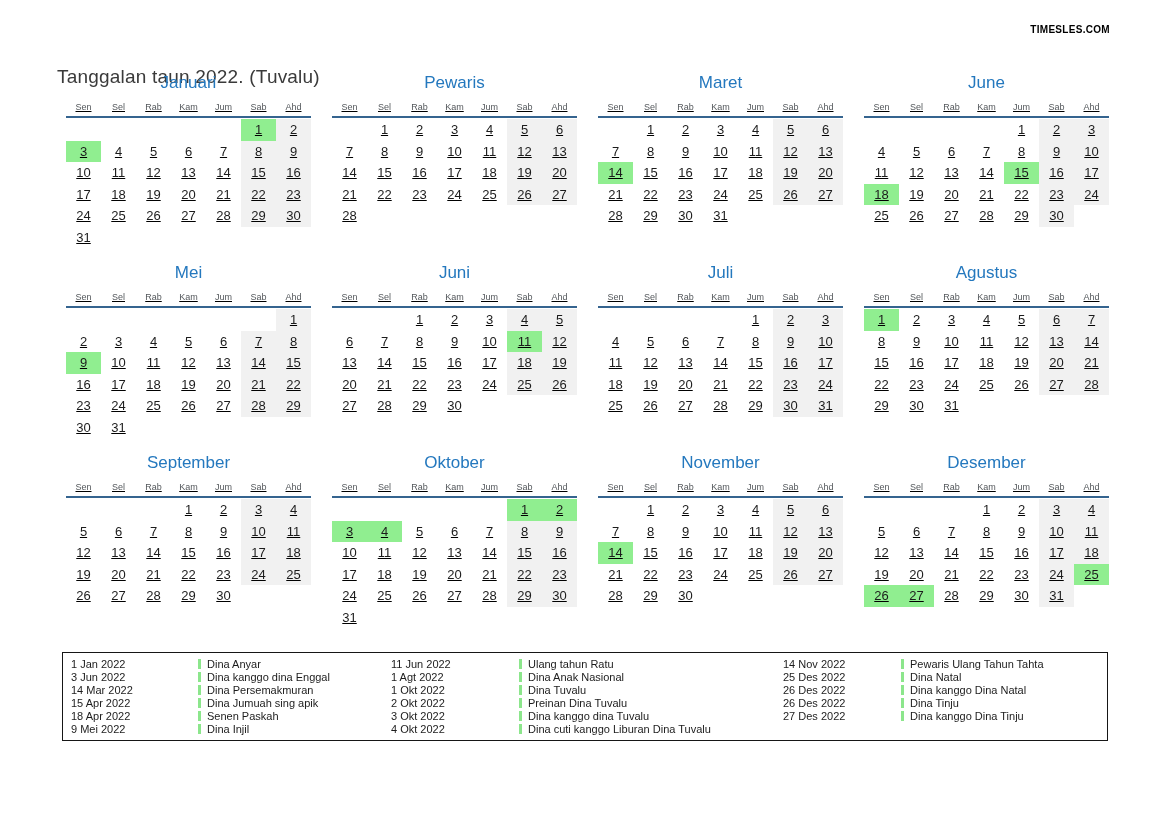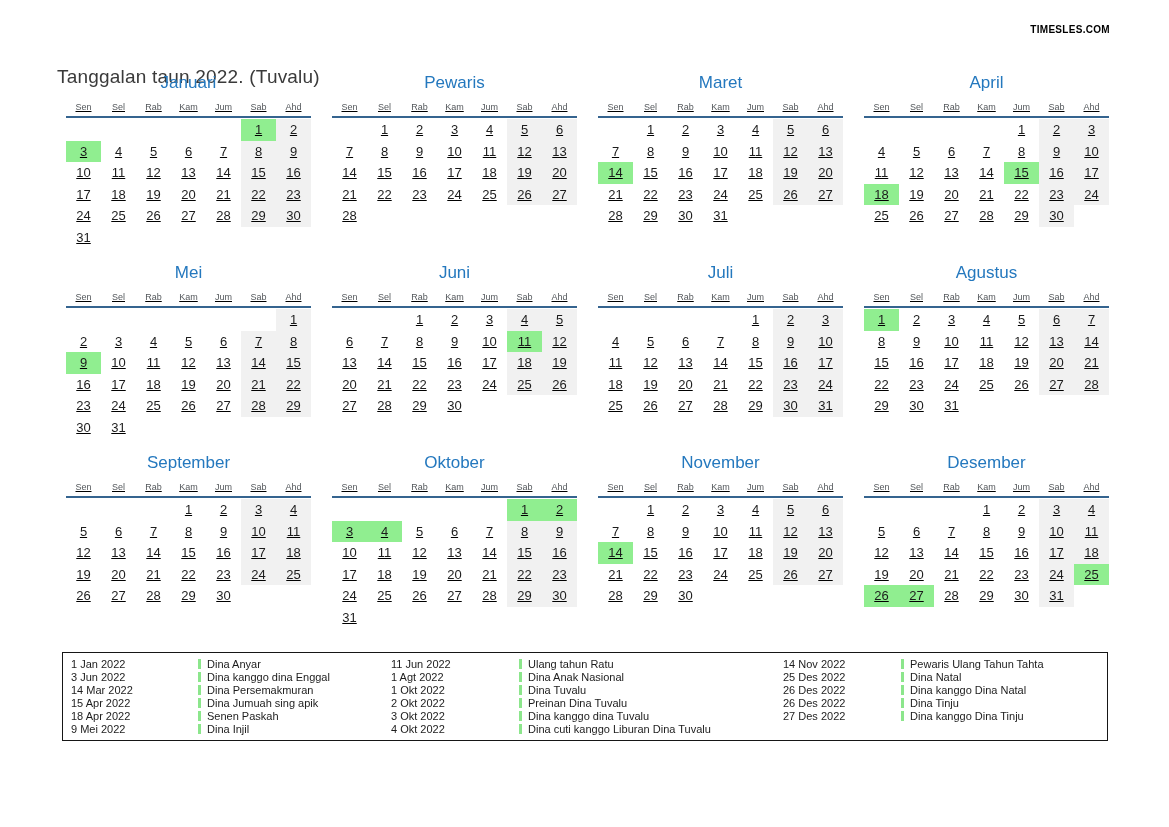--- a/index.html
+++ b/index.html
@@ -220,21 +220,21 @@
         <div class="cell"></div>
         <div class="cell"></div>
         <div class="cell"></div>
         <div class="cell"></div>
         <div class="cell"></div>
         <div class="cell"></div>
         <div class="cell"></div>
       </div>
     </div>
     <div class="month">
-      <div class="month-title">April</div>
+      <div class="month-title">June</div>
       <div class="month-grid">
         <div class="dow">Sen</div>
         <div class="dow">Sel</div>
         <div class="dow">Rab</div>
         <div class="dow">Kam</div>
         <div class="dow">Jum</div>
         <div class="dow">Sab</div>
         <div class="dow">Ahd</div>
         <div class="rule"></div>
         <div class="cell"></div>

